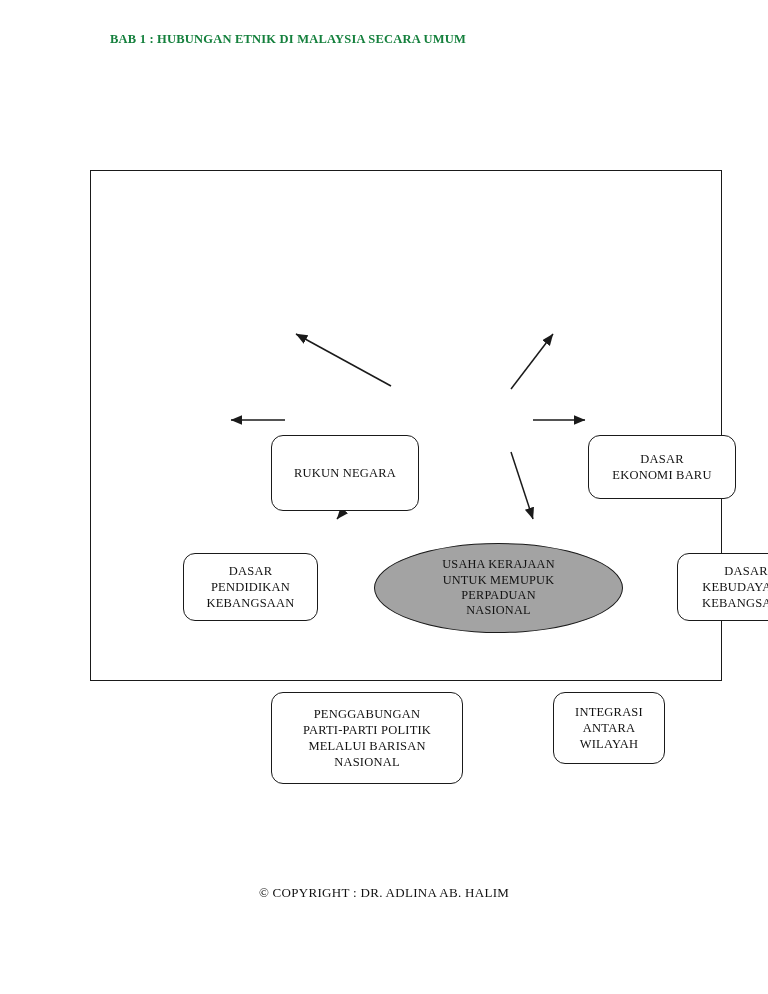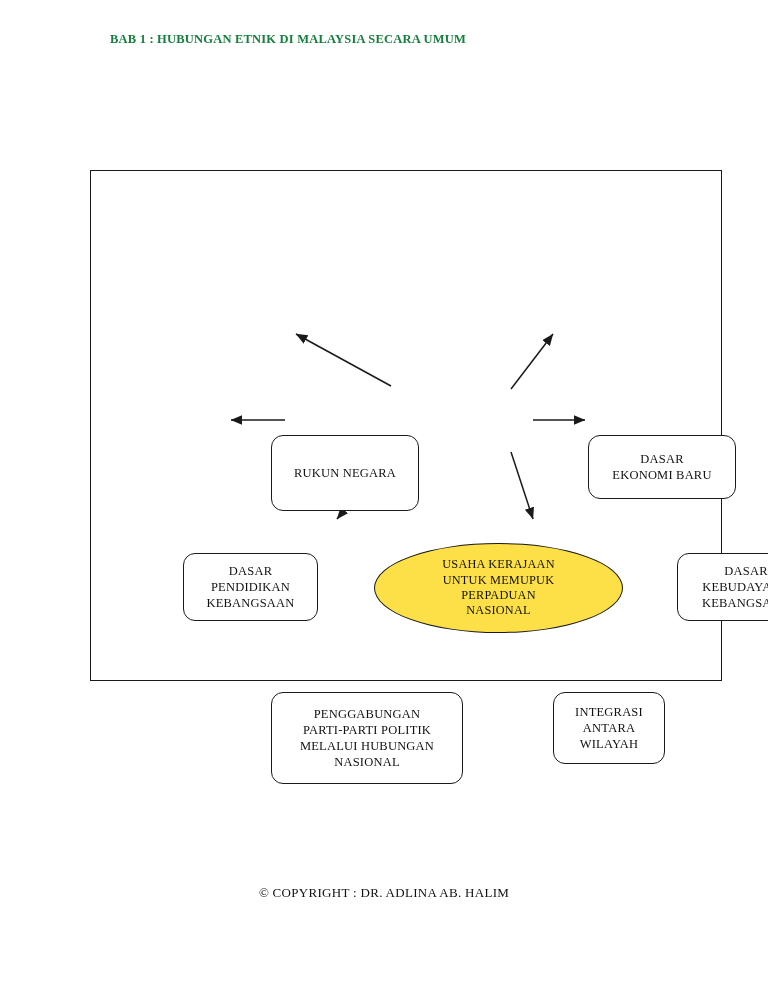--- a/index.html
+++ b/index.html
@@ -72,21 +72,21 @@
   }
   #center-ellipse {
     position: absolute;
     left: 283px;
     top: 372px;
     width: 249px;
     height: 90px;
     box-sizing: border-box;
     border: 1.3px solid #1a1a1a;
     border-radius: 50%;
-    background: #fde047;
+    background: #a3a3a3;
     display: flex;
     align-items: center;
     justify-content: center;
     text-align: center;
     font-family: "Liberation Serif", serif;
     font-size: 12.3px;
     line-height: 1.26;
     color: #111111;
     letter-spacing: 0.2px;
   }
@@ -159,21 +159,21 @@
 
     <div class="node-box" id="node-dasar-kebudayaan">
       <span class="node-text">DASAR
 KEBUDAYAAN
 KEBANGSAAN</span>
     </div>
 
     <div class="node-box" id="node-penggabungan">
       <span class="node-text">PENGGABUNGAN
 PARTI-PARTI POLITIK
-MELALUI HUBUNGAN
+MELALUI BARISAN
 NASIONAL</span>
     </div>
 
     <div class="node-box" id="node-integrasi">
       <span class="node-text">INTEGRASI
 ANTARA
 WILAYAH</span>
     </div>
 
     <div id="center-ellipse">

